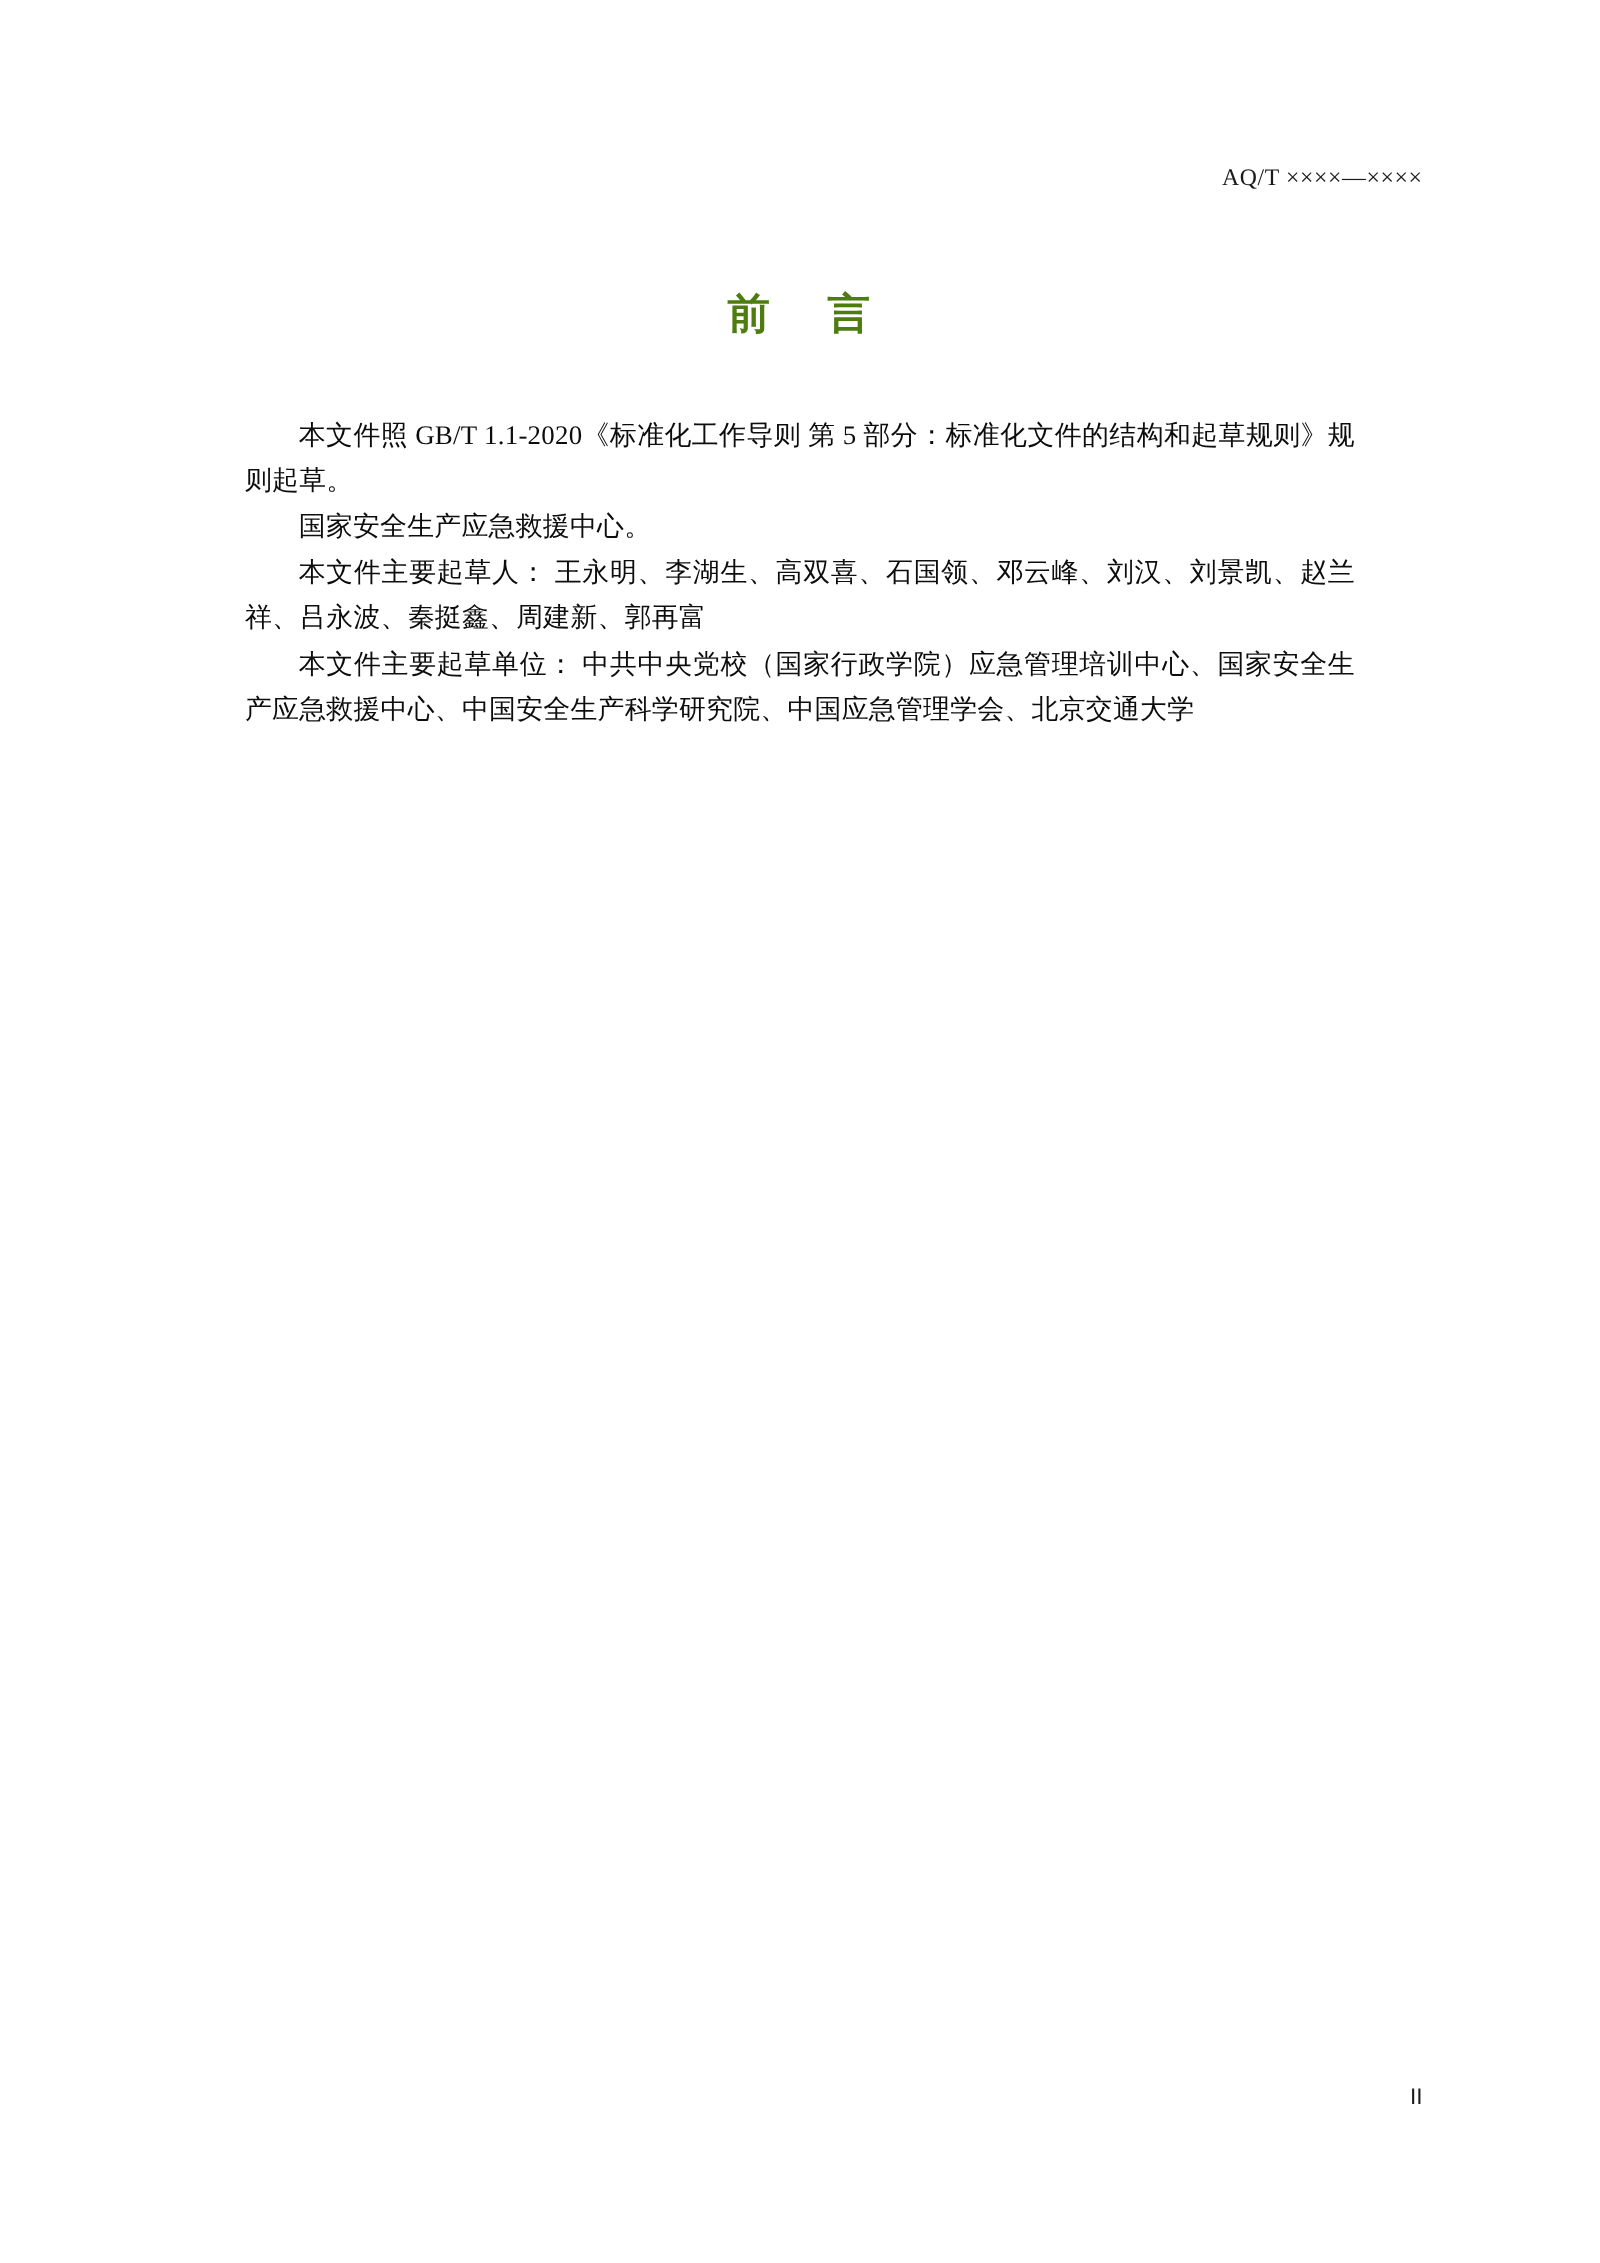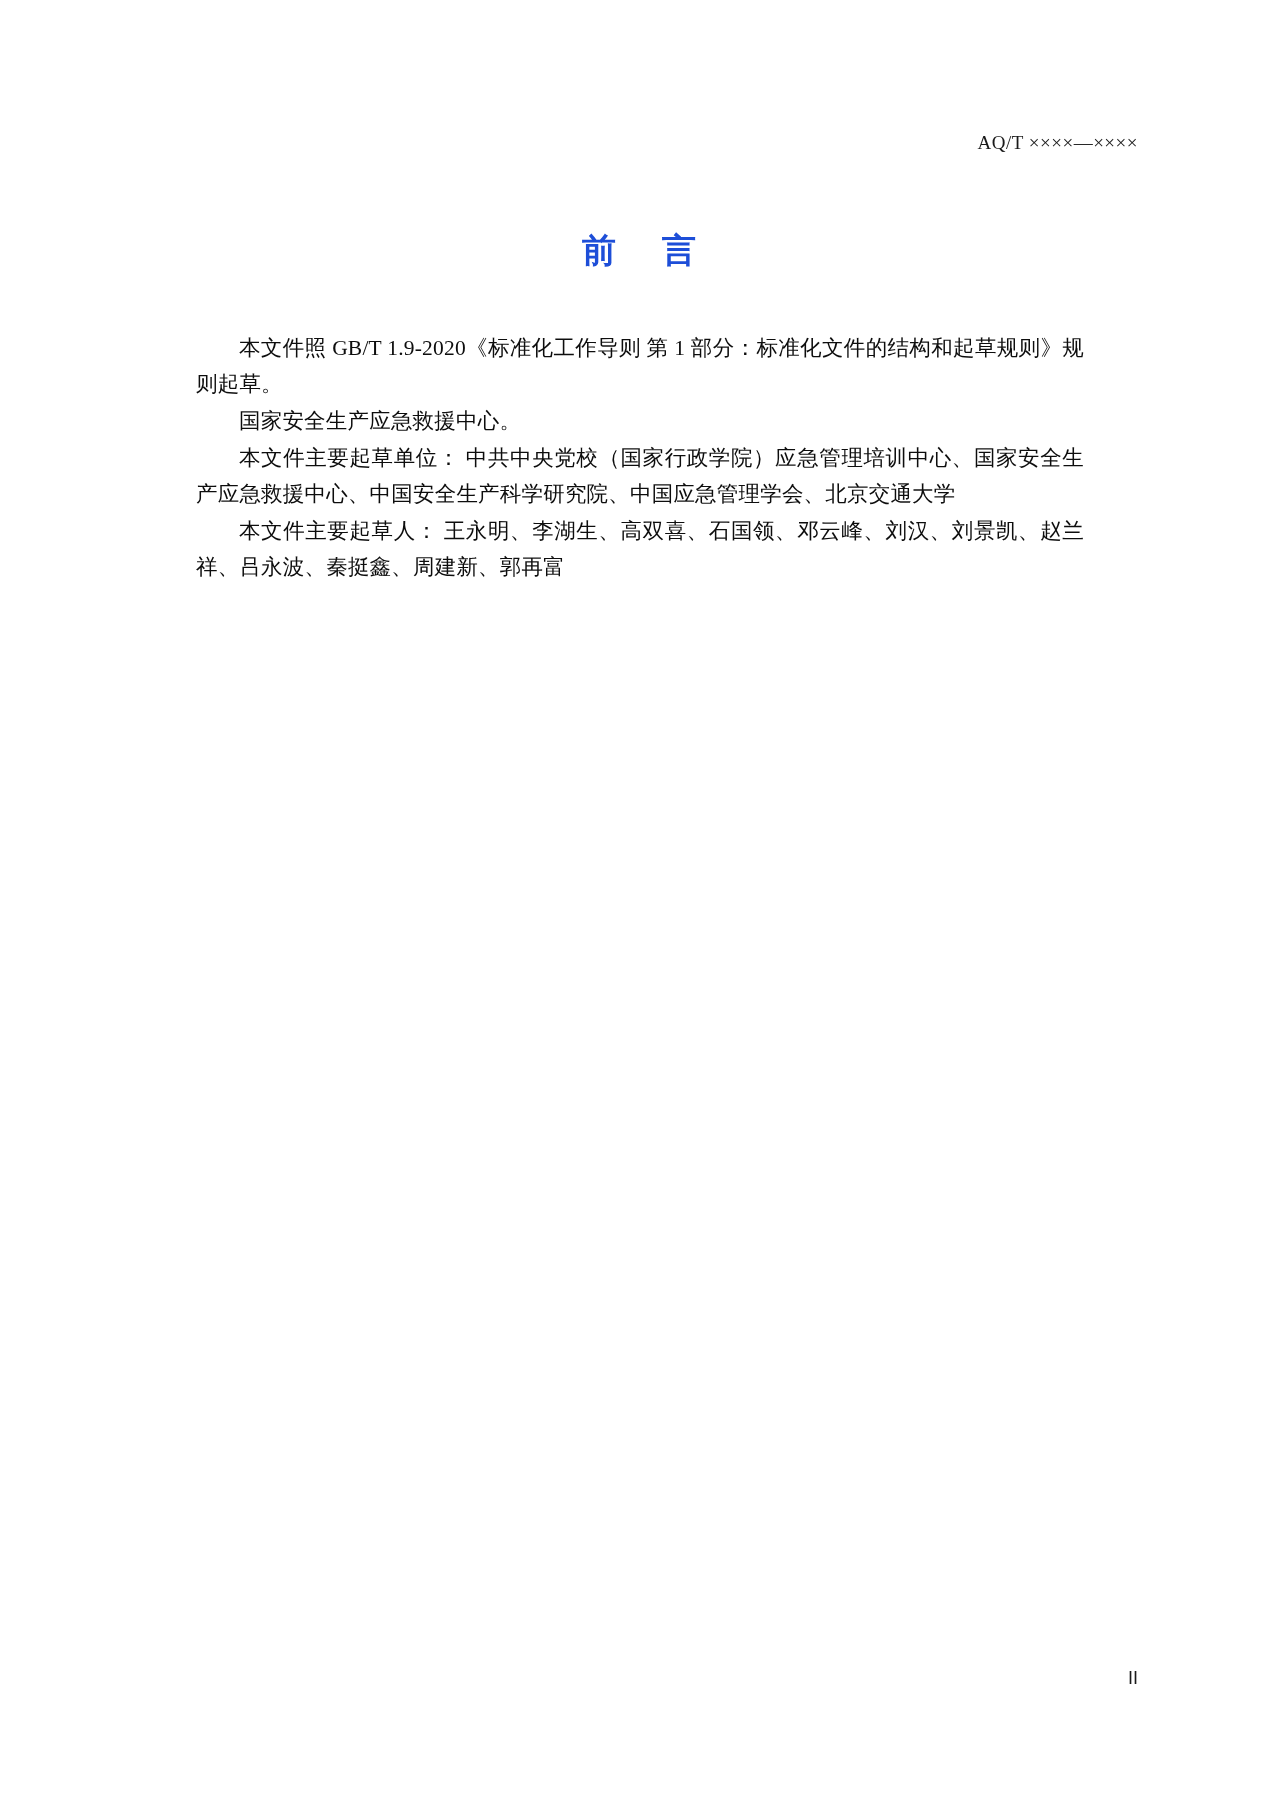--- a/index.html
+++ b/index.html
@@ -33,21 +33,21 @@
   .doc-title {
     position: absolute;
     top: 228px;
     left: 0;
     width: 100%;
     text-align: center;
     font-family: "DejaVu Serif", "Liberation Serif", serif;
     font-weight: bold;
     font-size: 34px;
     letter-spacing: 2px;
-    color: #1d4ed8;
+    color: #4d7c0f;
   }
   .doc-title .gap {
     display: inline-block;
     width: 44px;
   }
   .body-block {
     position: absolute;
     top: 330px;
     left: 196px;
     width: 888px;
@@ -77,21 +77,21 @@
 
 <div class="page">
 
   <div class="header-std">AQ/T ××××—××××</div>
 
   <div class="doc-title">
     <span>前</span><span class="gap"></span><span>言</span>
   </div>
 
   <div class="body-block">
-    <p class="para">本文件照 GB/T 1.9-2020《标准化工作导则 第 1 部分：标准化文件的结构和起草规则》规则起草。</p>
+    <p class="para">本文件照 GB/T 1.1-2020《标准化工作导则 第 5 部分：标准化文件的结构和起草规则》规则起草。</p>
     <p class="para">国家安全生产应急救援中心。</p>
+    <p class="para">本文件主要起草人： 王永明、李湖生、高双喜、石国领、邓云峰、刘汉、刘景凯、赵兰祥、吕永波、秦挺鑫、周建新、郭再富</p>
     <p class="para">本文件主要起草单位： 中共中央党校（国家行政学院）应急管理培训中心、国家安全生产应急救援中心、中国安全生产科学研究院、中国应急管理学会、北京交通大学</p>
-    <p class="para">本文件主要起草人： 王永明、李湖生、高双喜、石国领、邓云峰、刘汉、刘景凯、赵兰祥、吕永波、秦挺鑫、周建新、郭再富</p>
   </div>
 
   <div class="page-number">II</div>
 
 </div>
 
 </body></html>

